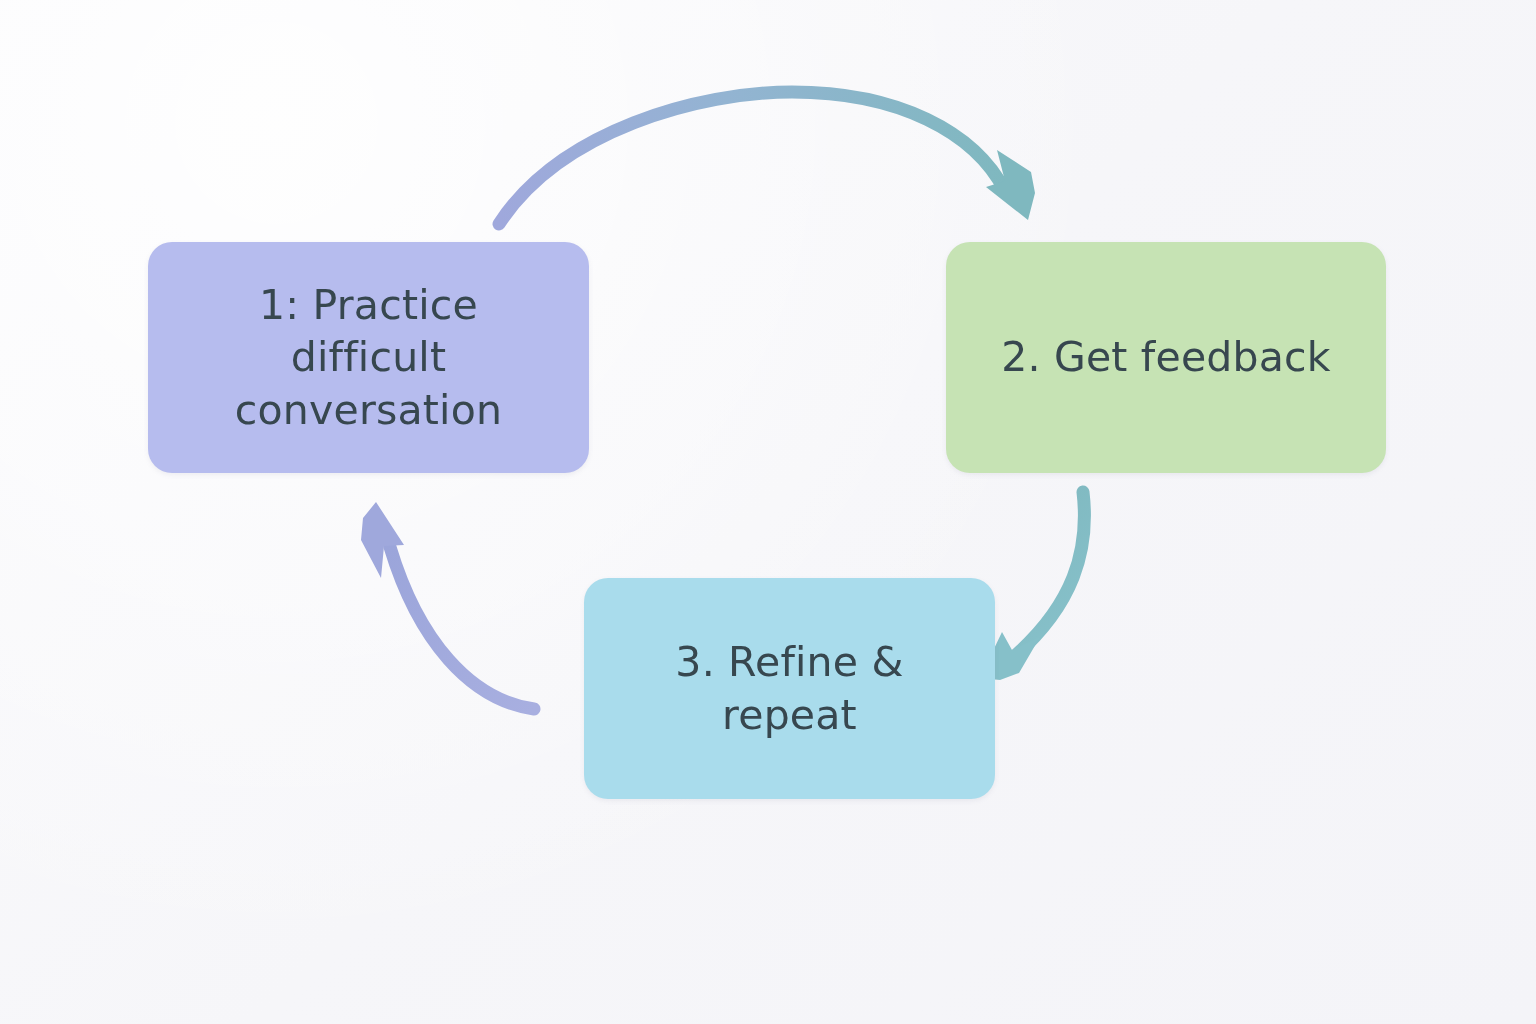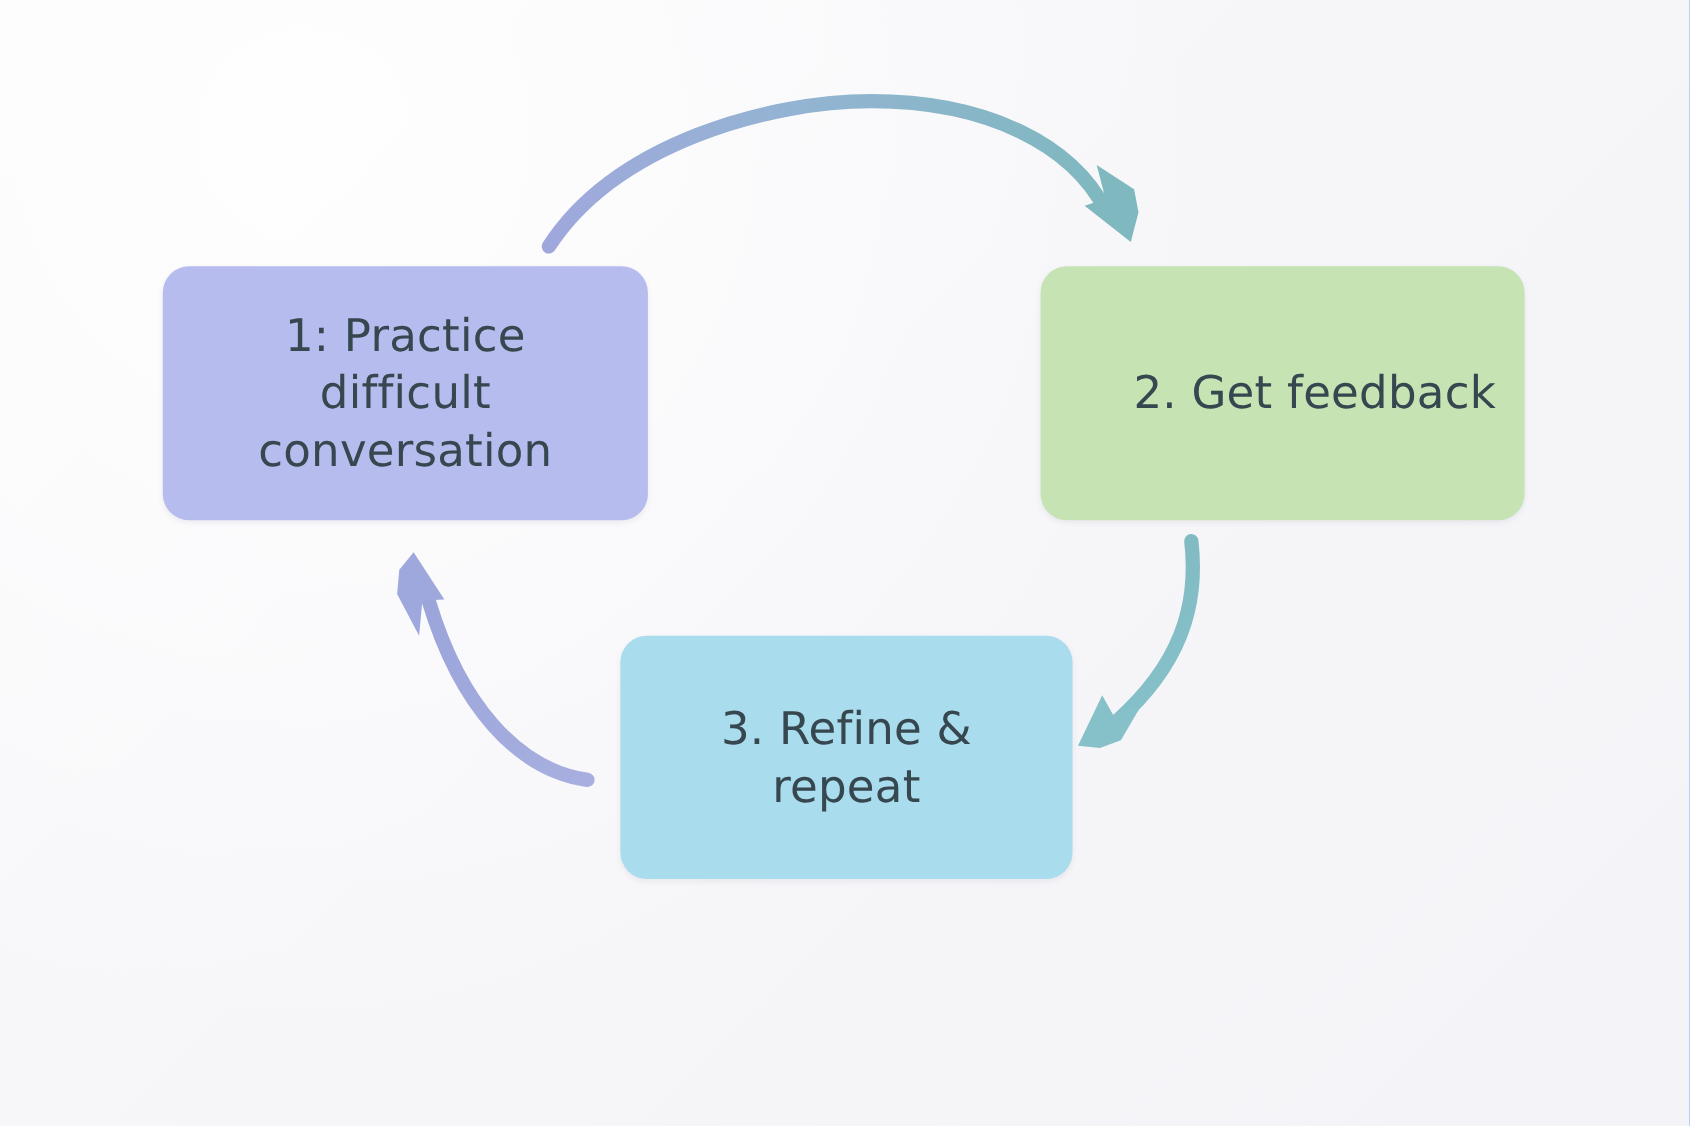--- a/index.html
+++ b/index.html
@@ -60,21 +60,20 @@
     left: 148px;
     top: 242px;
     width: 441px;
     height: 231px;
   }
   #node-feedback {
     left: 946px;
     top: 242px;
     width: 440px;
     height: 231px;
-    justify-content: flex-end;
   }
   #node-refine {
     left: 556px;
     top: 578px;
     width: 411px;
     height: 221px;
   }
 </style>
 </head>
 <body>
@@ -117,18 +116,18 @@
   <div class="node" id="node-practice" style="background: rgb(182, 188, 238); left: 148px; top: 242px; width: 441px; height: 231px;">
     <span class="node-label" style="color: rgb(55, 71, 79);">1: Practice
 difficult
 conversation</span>
   </div>
 
   <div class="node" id="node-feedback" style="background: rgb(198, 227, 180); left: 946px; top: 242px; width: 440px; height: 231px;">
     <span class="node-label" style="color: rgb(55, 71, 79);">2. Get feedback</span>
   </div>
 
-  <div class="node" id="node-refine" style="background: rgb(169, 220, 236); left: 564px; top: 578px; width: 411px; height: 221px;">
+  <div class="node" id="node-refine" style="background: rgb(169, 220, 236); left: 584px; top: 578px; width: 411px; height: 221px;">
     <span class="node-label" style="color: rgb(55, 71, 79);">3. Refine &amp;
 repeat</span>
   </div>
 
 </div>
 
 </body></html>

